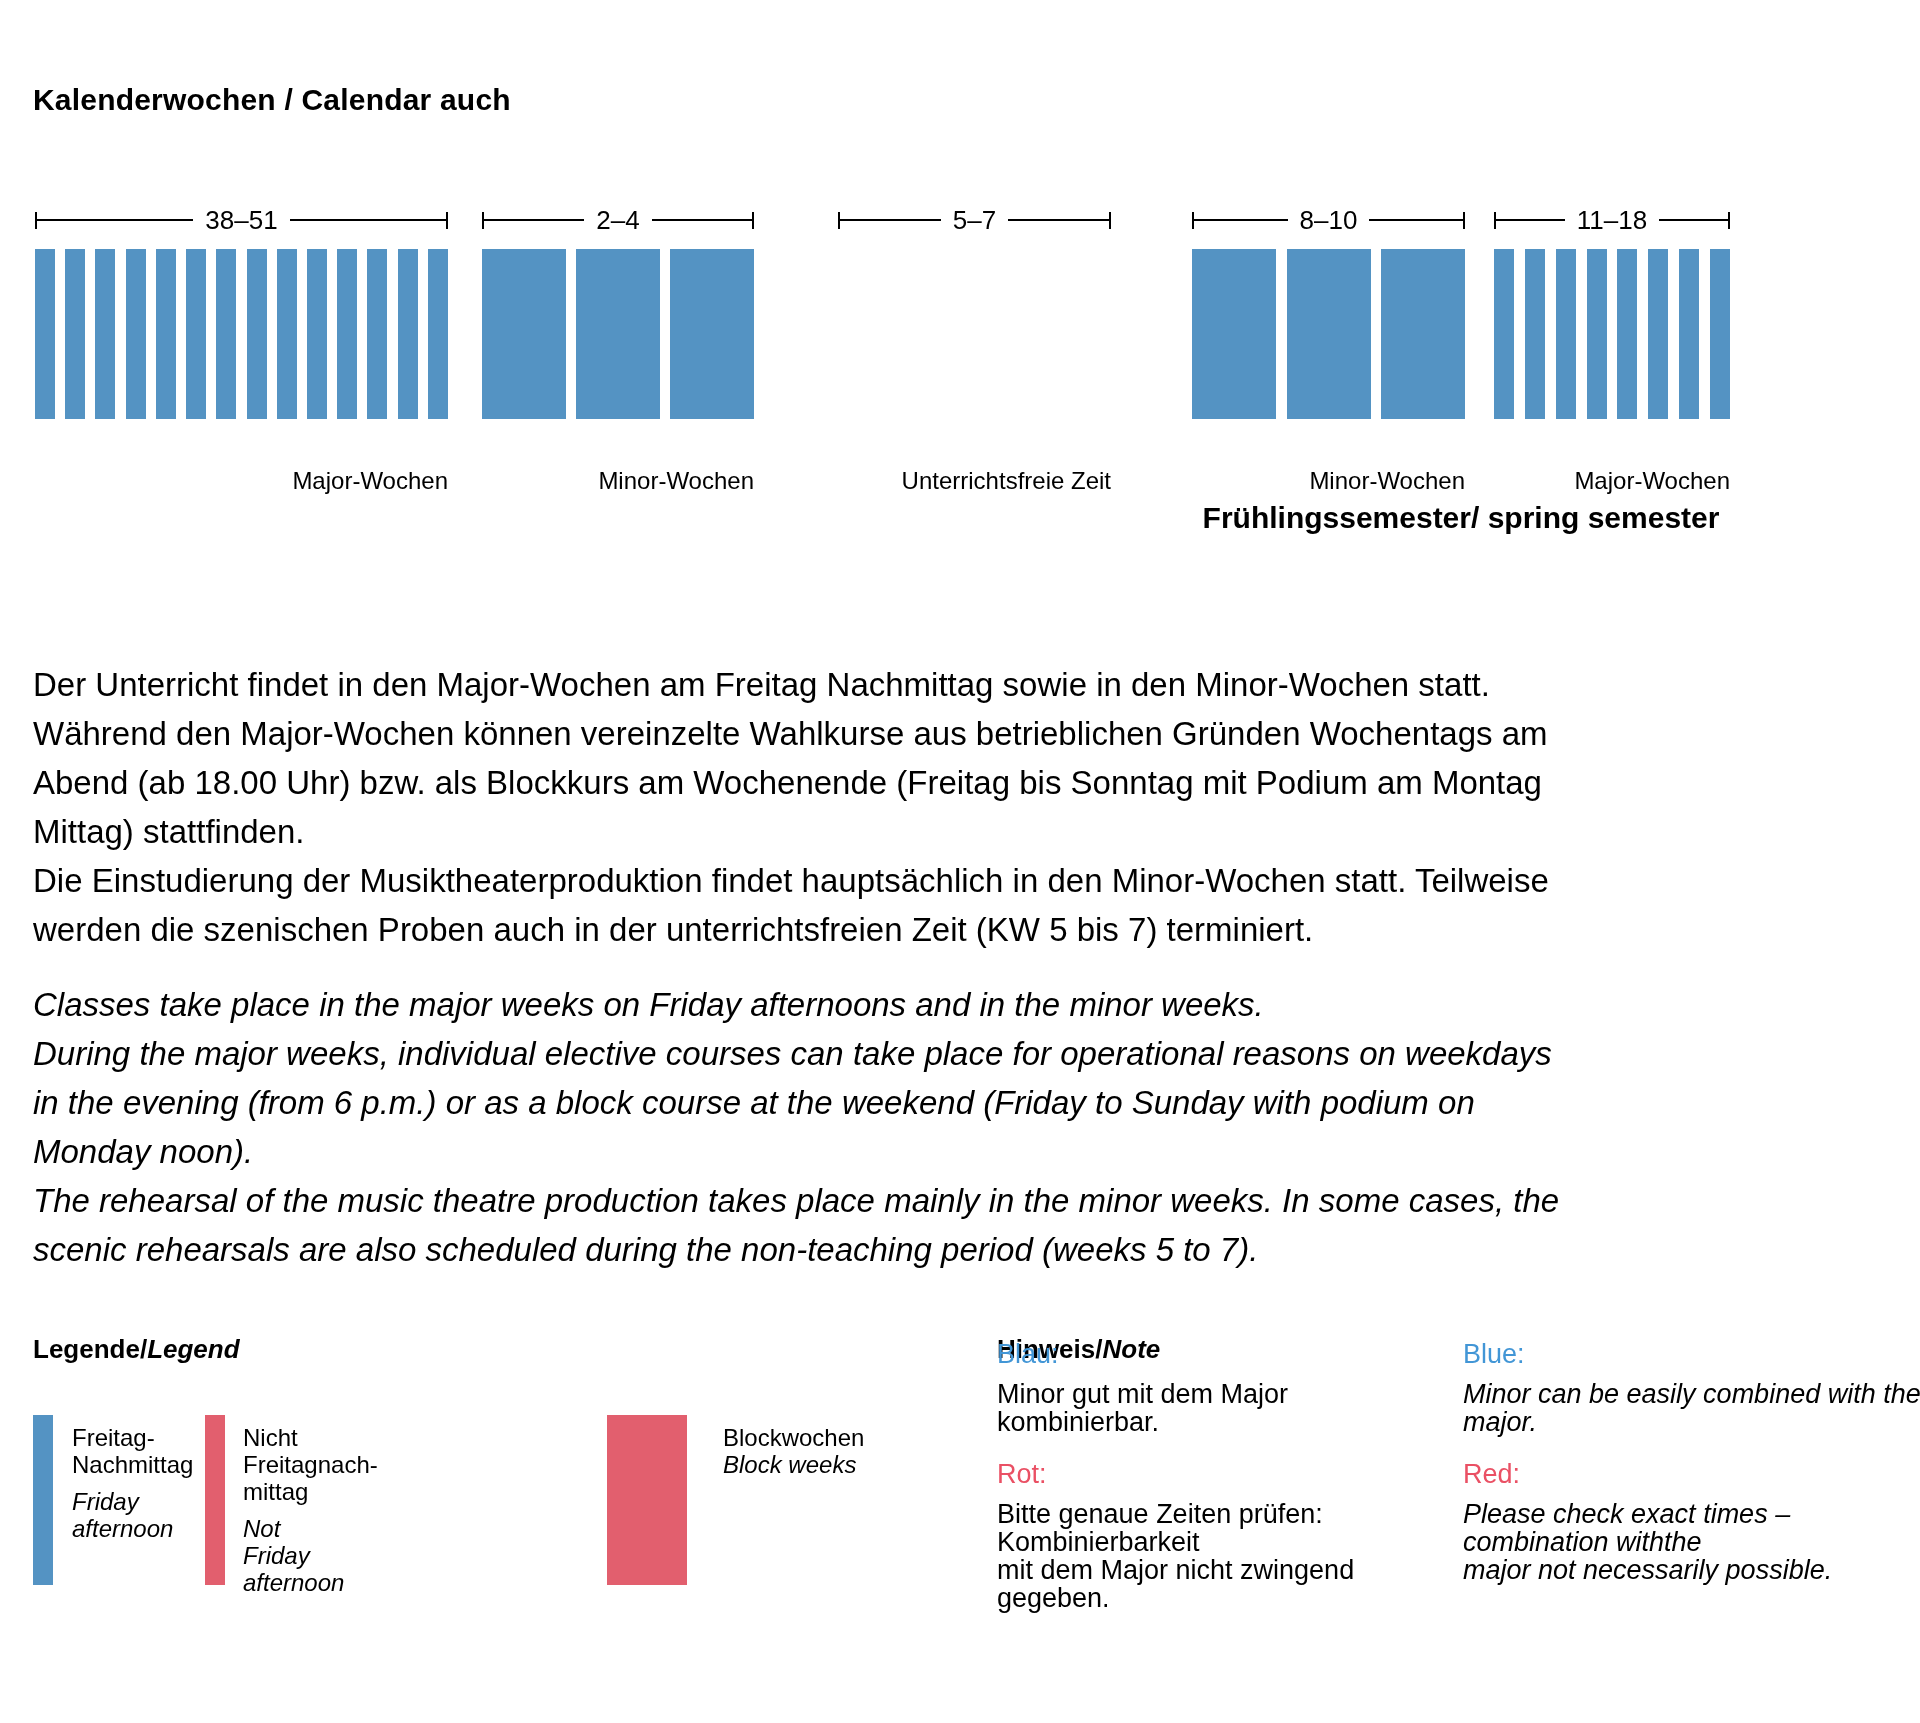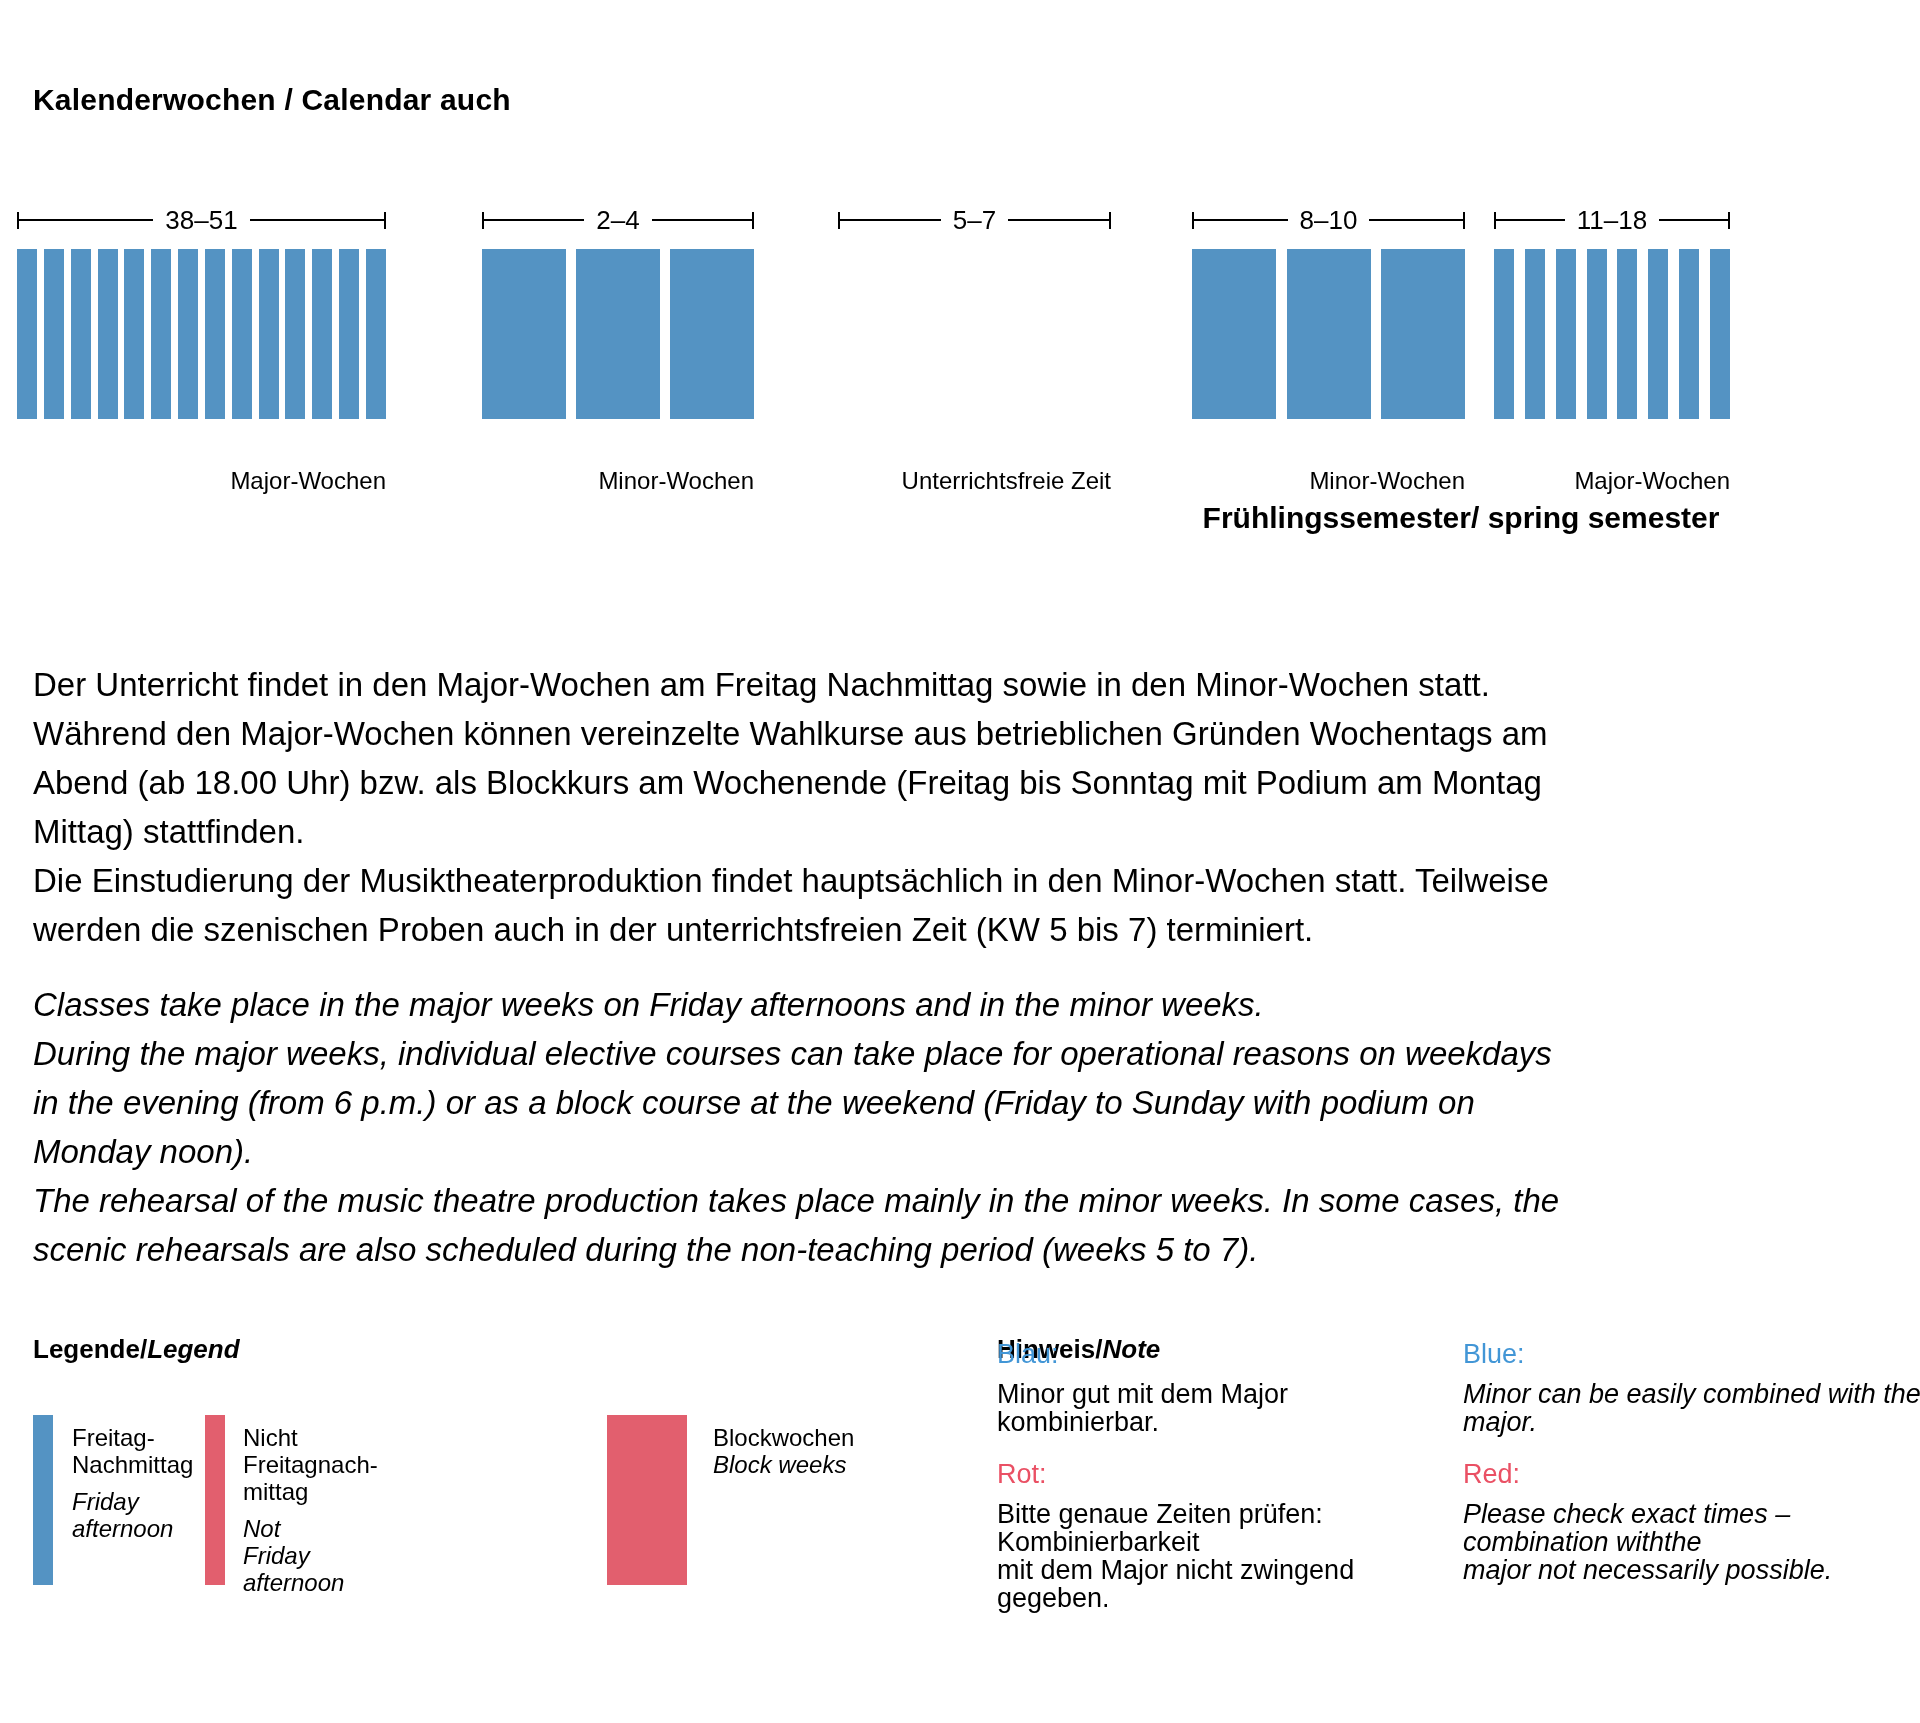--- a/index.html
+++ b/index.html
@@ -4,21 +4,21 @@
 <style>
   * { margin:0; padding:0; box-sizing:border-box; }
   html,body { background:#fff; }
   body { font-family:"Liberation Sans","DejaVu Sans",sans-serif; color:#000; }
   .page { position:relative; width:1920px; height:1723px; background:#fff; overflow:hidden; }
 
   .title { position:absolute; left:33px; top:83px; font-size:30px; font-weight:bold; letter-spacing:0.2px; }
 
   
   .group { position:absolute; top:205px; }
-  .g1 { left:17px;   width:369px; }
+  .g1 { left:35px;   width:413px; }
   .g2 { left:482px;  width:272px; }
   .g3 { left:838px;  width:273px; }
   .g4 { left:1192px; width:273px; }
   .g5 { left:1494px; width:236px; }
   .bracket { display:flex; align-items:center; height:30px; font-size:26px; }
   .tick  { width:2px; height:17px; background:#000; }
   .hline { flex:1; height:2px; background:#000; }
   .range { padding:0 12px; white-space:nowrap; }
   .bars { display:flex; justify-content:space-between; height:170px; margin-top:14px; }
   .bar { height:100%; background:var(--blue); }
@@ -46,21 +46,21 @@
   .li1 { left:33px; }  .li2 { left:205px; }  .li3 { left:393px; }  .li4 { left:607px; }
   .lbar { height:170px; flex:0 0 auto; }
   .lbar.thin { width:20px; }
   .lbar.wide { width:80px; }
   .lbar.blue { background:var(--blue); }
   .lbar.red  { background:var(--red); }
   .ltext { font-size:24px; line-height:27px; padding-top:9px; }
   .li1 .ltext { margin-left:19px; }
   .li2 .ltext { margin-left:18px; }
   .li3 .ltext { margin-left:27px; }
-  .li4 .ltext { margin-left:26px; }
+  .li4 .ltext { margin-left:36px; }
   .ltext .de { white-space:pre-line; }
   .ltext .en { white-space:pre-line; font-style:italic; margin-top:10px; }
   .li4 .ltext .en { margin-top:0; }
 
   
   .note-col { position:absolute; top:1340px; width:460px; font-size:27px; line-height:28px; }
   .nc1 { left:997px; }
   .nc2 { left:1463px; }
   .note-label { margin-bottom:12px; }
   .note-label.blue { color:var(--blueText); }

